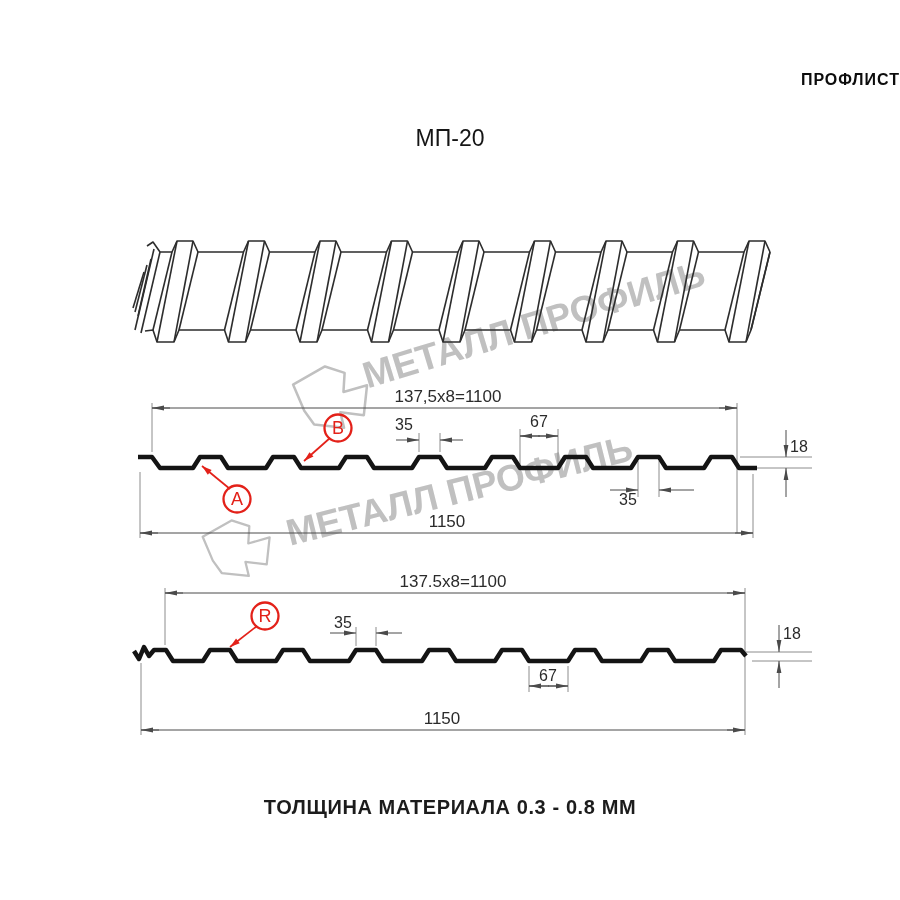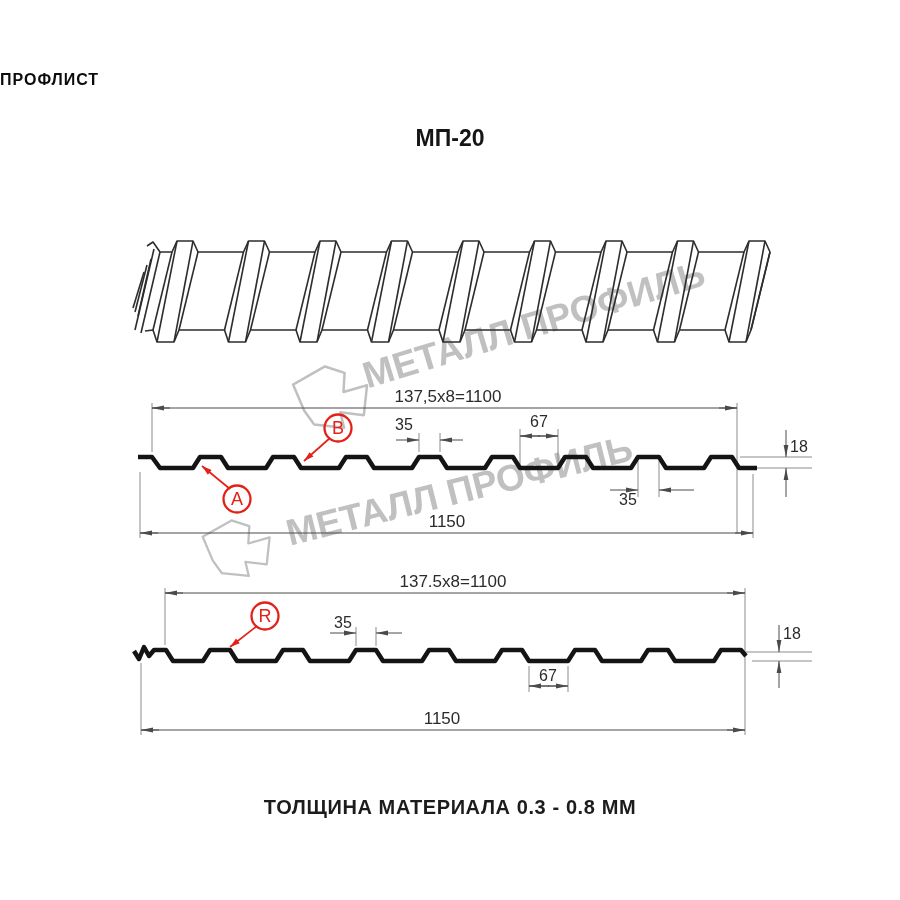--- a/index.html
+++ b/index.html
@@ -6,24 +6,24 @@
     --accent-red:#e32119;
     --line:#4a4a4a;
     --ext:#8c8c8c;
     --profile:#141414;
     --d3:#2d2d2d;
     --wm:#c0c0c0;
   }
   html,body{margin:0;padding:0;background:#ffffff;}
   #canvas{position:relative;width:900px;height:900px;background:#ffffff;overflow:hidden;
           font-family:"Liberation Sans", sans-serif;}
-  .page-title{position:absolute;top:72px;left:0;width:900px;text-align:left;
+  .page-title{position:absolute;top:72px;left:0;width:900px;text-align:right;
 from    font-size:45px;font-weight:800;letter-spacing:1px;color:#0c0c0c;line-height:1;}
   .page-subtitle{position:absolute;top:127px;left:0;width:900px;text-align:center;
-    font-size:23px;font-weight:700;color:#151515;line-height:1;}
+    font-size:23px;font-weight:400;color:#151515;line-height:1;}
   .page-footer{position:absolute;top:797px;left:0;width:900px;text-align:center;
     font-size:20px;font-weight:600;letter-spacing:0.6px;color:#1c1c1c;line-height:1;}
   .wm-text{position:absolute;height:40px;line-height:40px;white-space:nowrap;
     font-size:37px;font-weight:700;color:var(--wm);letter-spacing:0px;transform-origin:0 50%;}
   #wm1{left:364px;top:357px;transform:rotate(-17deg);}
   #wm2{left:287px;top:514px;transform:rotate(-14deg);}
   svg{position:absolute;left:0;top:0;}
   .ext{stroke:var(--ext);stroke-width:1;fill:none;}
   .dim{stroke:var(--line);stroke-width:1;fill:none;}
   .dimhead{fill:var(--line);stroke:none;}

